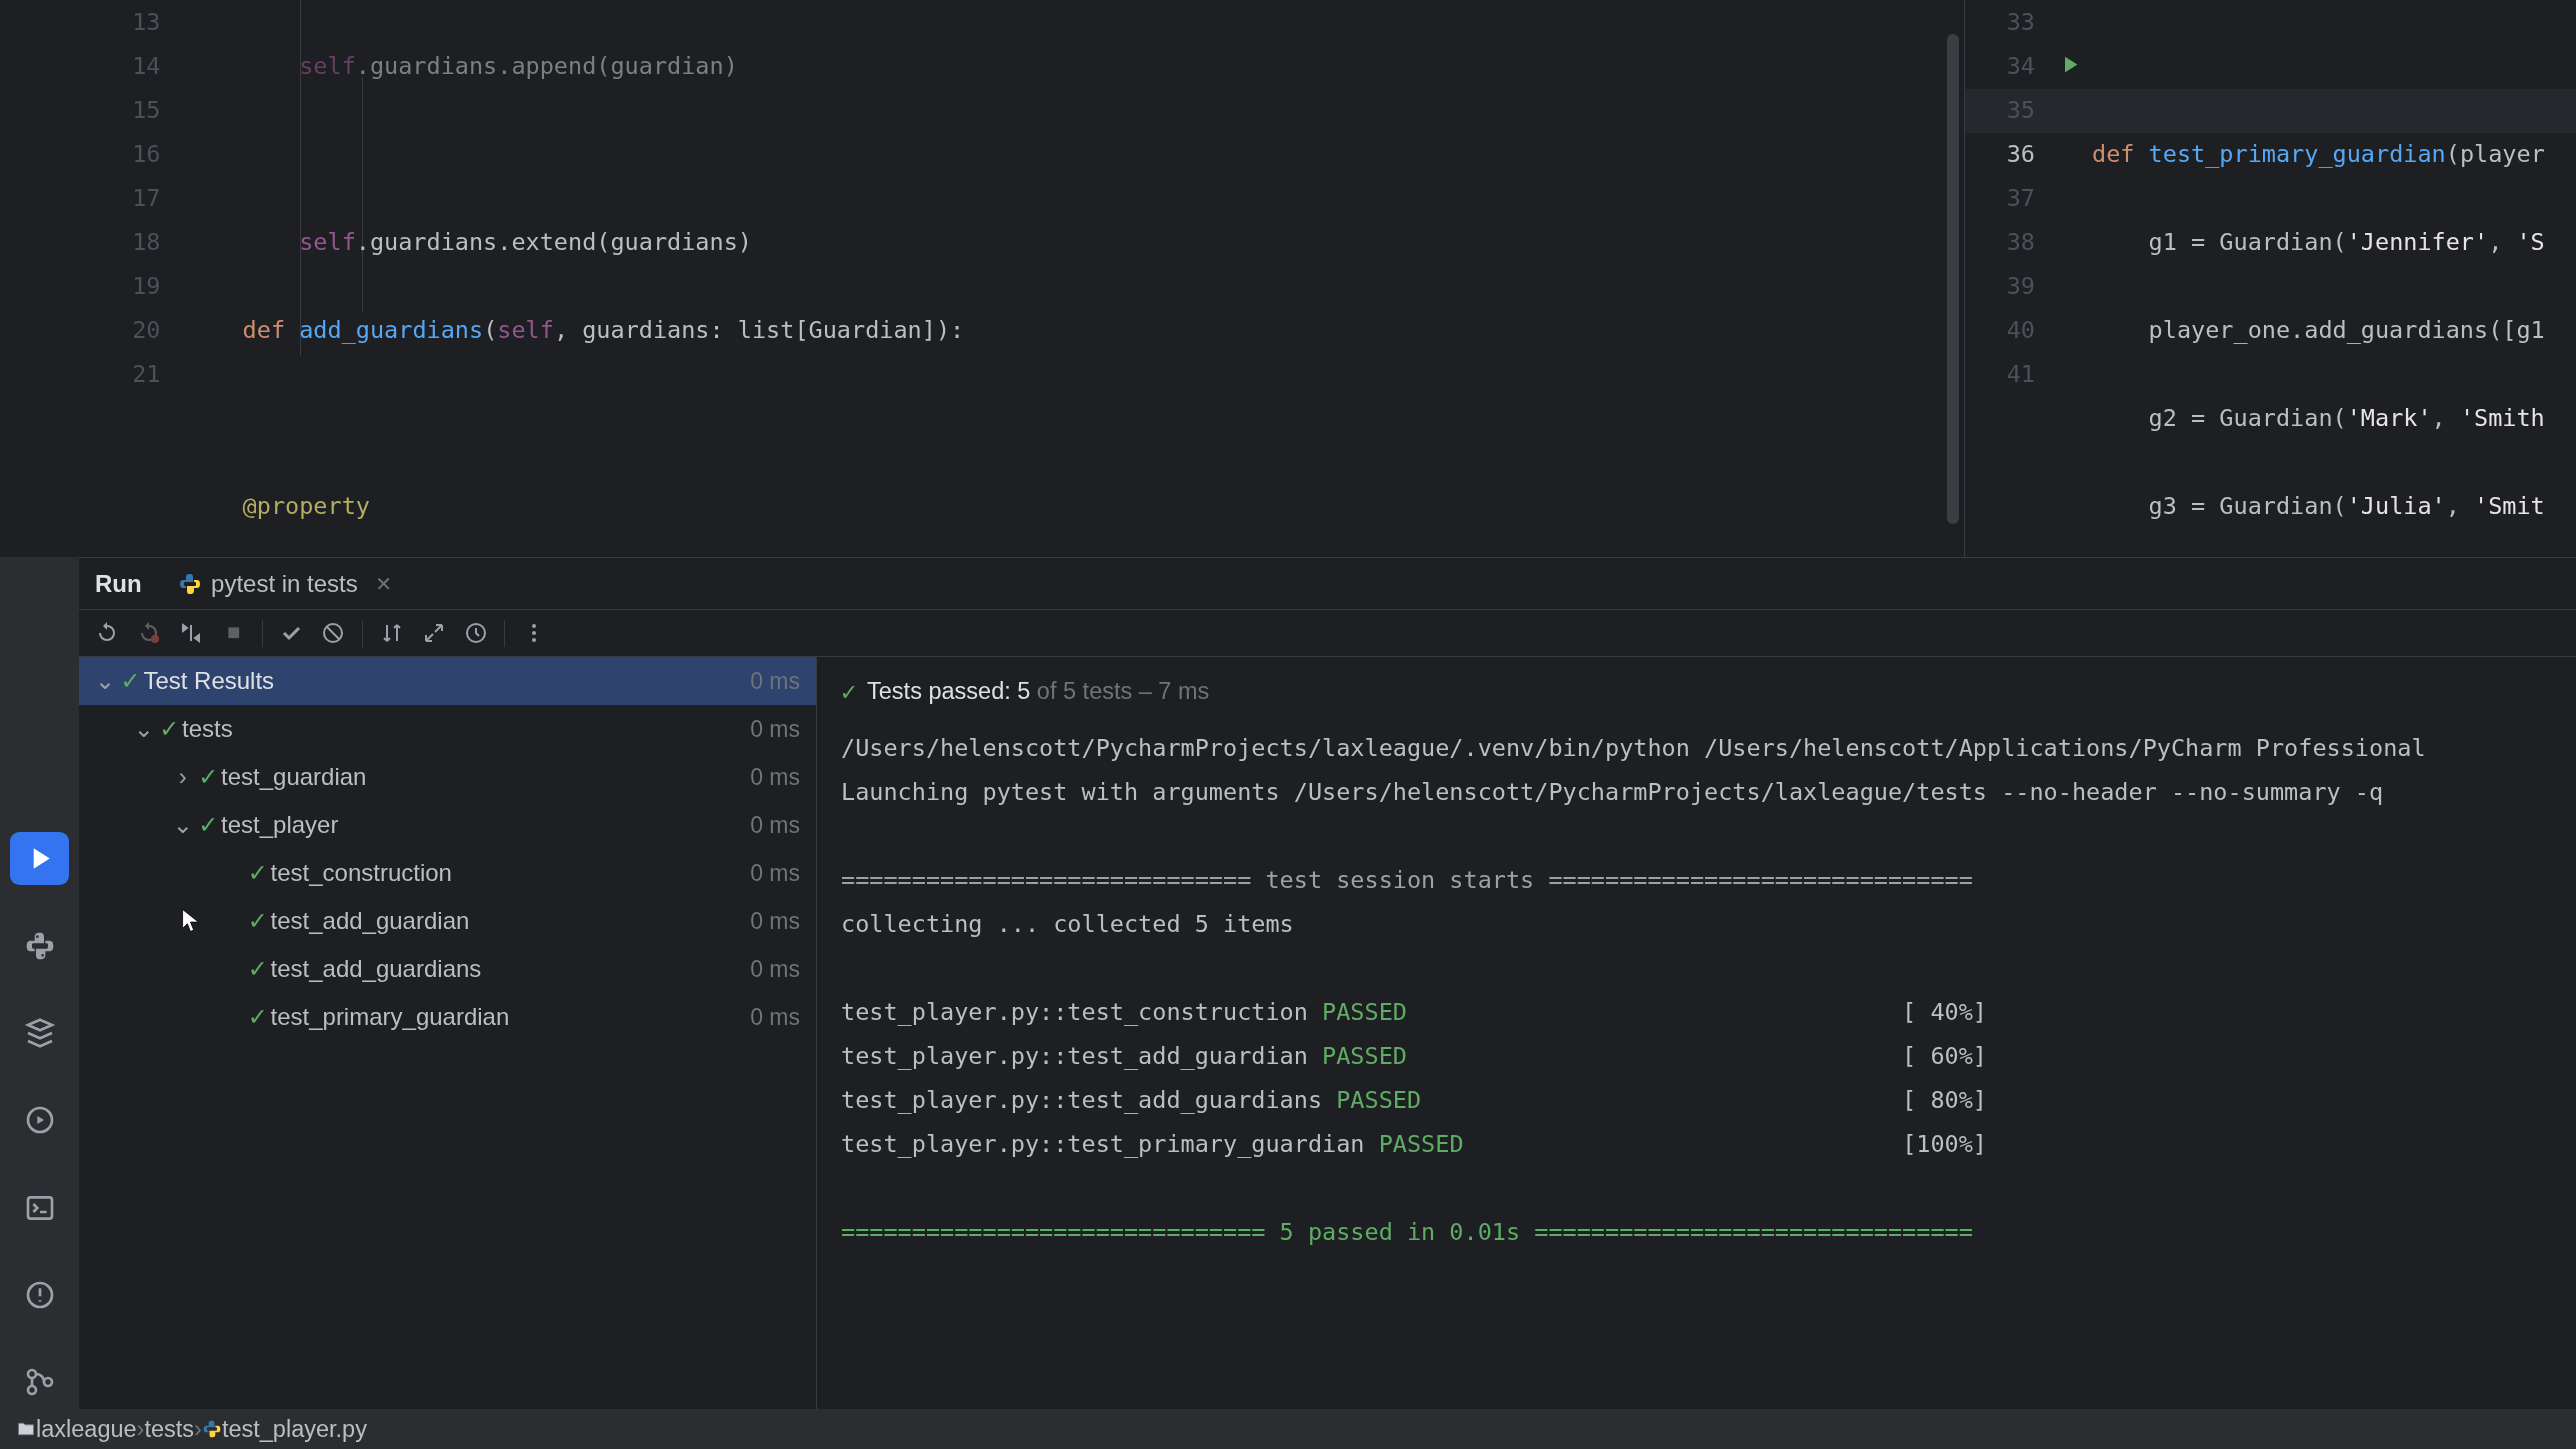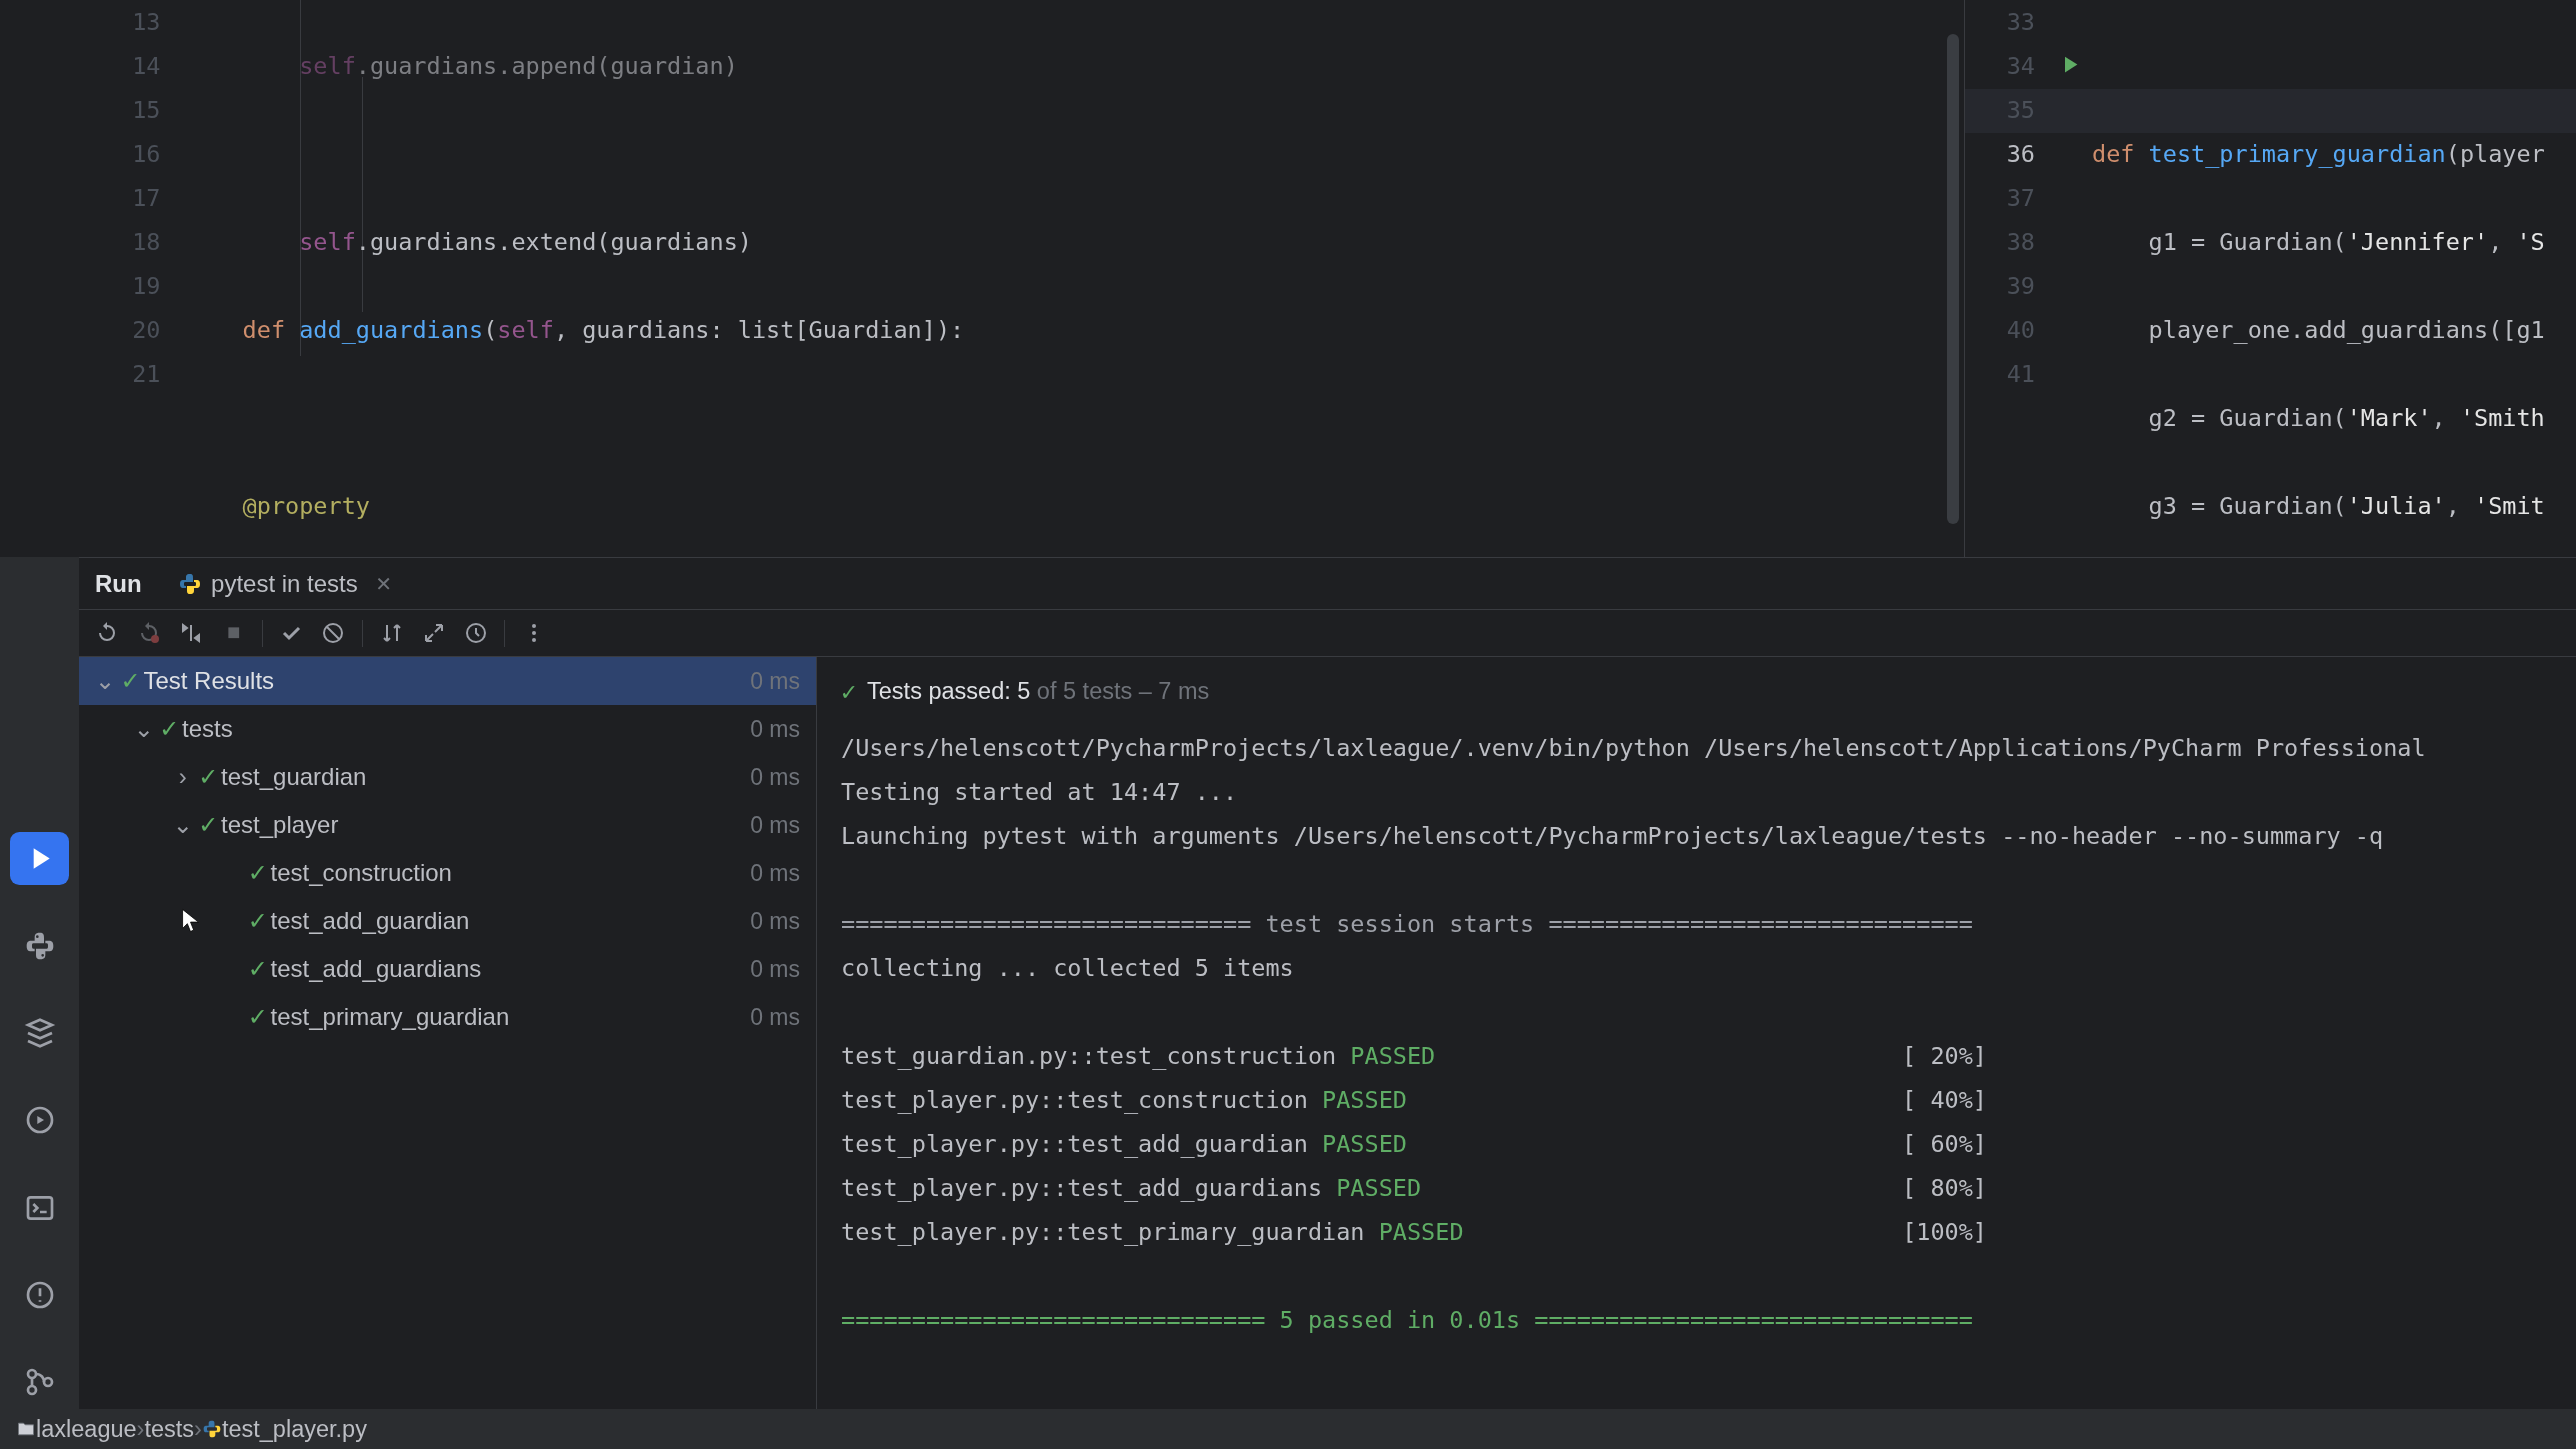--- a/index.html
+++ b/index.html
@@ -567,27 +567,25 @@
         <span class="tree-time">0 ms</span>
       </div>
     </div>
 
     <div class="console">
       <div class="console-header">
         <span class="pass-check">✓</span>
         <span class="pass-text"><span>Tests passed: </span><span>5</span><span class="pass-dim"> of 5 tests – 7 ms</span></span>
       </div>
       <div class="console-line">/Users/helenscott/PycharmProjects/laxleague/.venv/bin/python /Users/helenscott/Applications/PyCharm Professional</div>
-      <div class="console-line">Testing started at 14:47 ...</div>
       <div class="console-line">Launching pytest with arguments /Users/helenscott/PycharmProjects/laxleague/tests --no-header --no-summary -q</div>
       <div class="console-line"> </div>
       <div class="console-line console-sep">============================= test session starts ==============================</div>
       <div class="console-line">collecting ... collected 5 items</div>
       <div class="console-line"> </div>
-      <div class="console-line"><span>test_guardian.py::test_construction </span><span class="console-green">PASSED</span><span>                                 [ 20%]</span></div>
       <div class="console-line"><span>test_player.py::test_construction </span><span class="console-green">PASSED</span><span>                                   [ 40%]</span></div>
       <div class="console-line"><span>test_player.py::test_add_guardian </span><span class="console-green">PASSED</span><span>                                   [ 60%]</span></div>
       <div class="console-line"><span>test_player.py::test_add_guardians </span><span class="console-green">PASSED</span><span>                                  [ 80%]</span></div>
       <div class="console-line"><span>test_player.py::test_primary_guardian </span><span class="console-green">PASSED</span><span>                               [100%]</span></div>
       <div class="console-line"> </div>
       <div class="console-line console-green">============================== 5 passed in 0.01s ===============================</div>
     </div>
   </div>
 </div>
 

